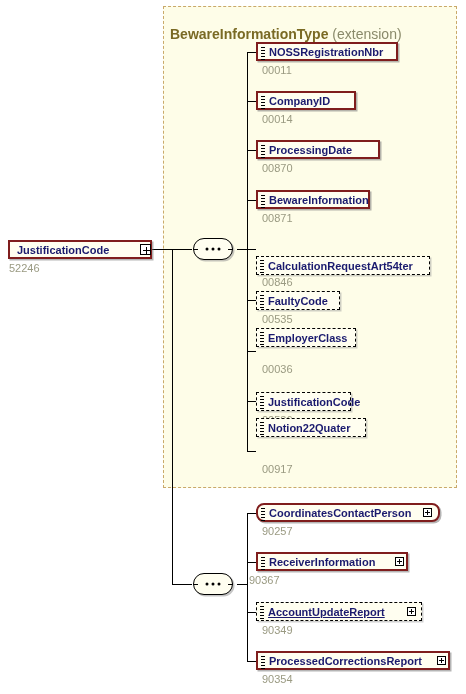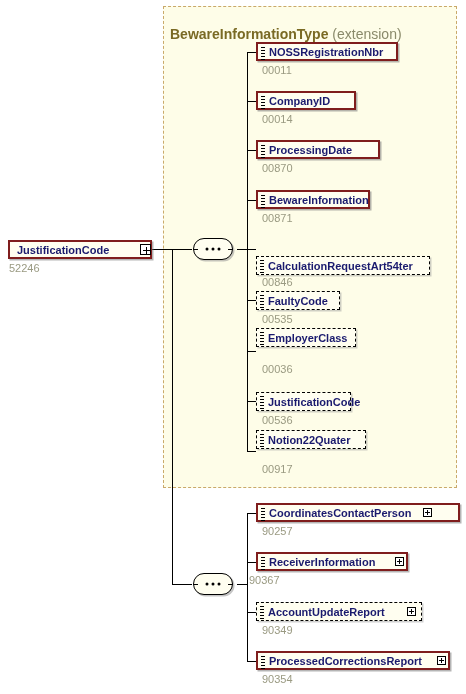--- a/index.html
+++ b/index.html
@@ -273,33 +273,33 @@
         <i></i>
         <i></i>
         <i></i>
         <i></i>
         <i></i>
       </span>
     <span>JustificationCode</span>
   </div>
   <div class="cap" style="left:262px;top:414px;">00536</div>
 
-  <div class="node optional" style="left:256px;top:430px;width:110px;">
+  <div class="node optional" style="left:256px;top:418px;width:110px;">
     <span class="bars">
         <i></i>
         <i></i>
         <i></i>
         <i></i>
         <i></i>
       </span>
     <span>Notion22Quater</span>
   </div>
   <div class="cap" style="left:262px;top:463px;">00917</div>
 
-  <div class="node" style="left:256px;top:503px;width:204px;">
+  <div class="node" style="left:256px;top:503px;width:184px;border-radius:8px;">
     <span class="bars">
         <i></i>
         <i></i>
         <i></i>
         <i></i>
         <i></i>
       </span>
     <span>CoordinatesContactPerson</span>
   </div>
   <div class="plusbox" style="left:423px;top:508px;"></div>
@@ -311,21 +311,21 @@
         <i></i>
         <i></i>
         <i></i>
         <i></i>
       </span>
     <span>ReceiverInformation</span>
   </div>
   <div class="plusbox" style="left:395px;top:557px;"></div>
   <div class="cap" style="left:249px;top:574px;">90367</div>
 
-  <div class="node optional" style="left:256px;top:602px;width:166px;">
+  <div class="node optional" style="left:256px;top:602px;width:166px;text-decoration:underline;">
     <span class="bars">
         <i></i>
         <i></i>
         <i></i>
         <i></i>
         <i></i>
       </span>
     <span>AccountUpdateReport</span>
   </div>
   <div class="plusbox" style="left:407px;top:607px;"></div>

